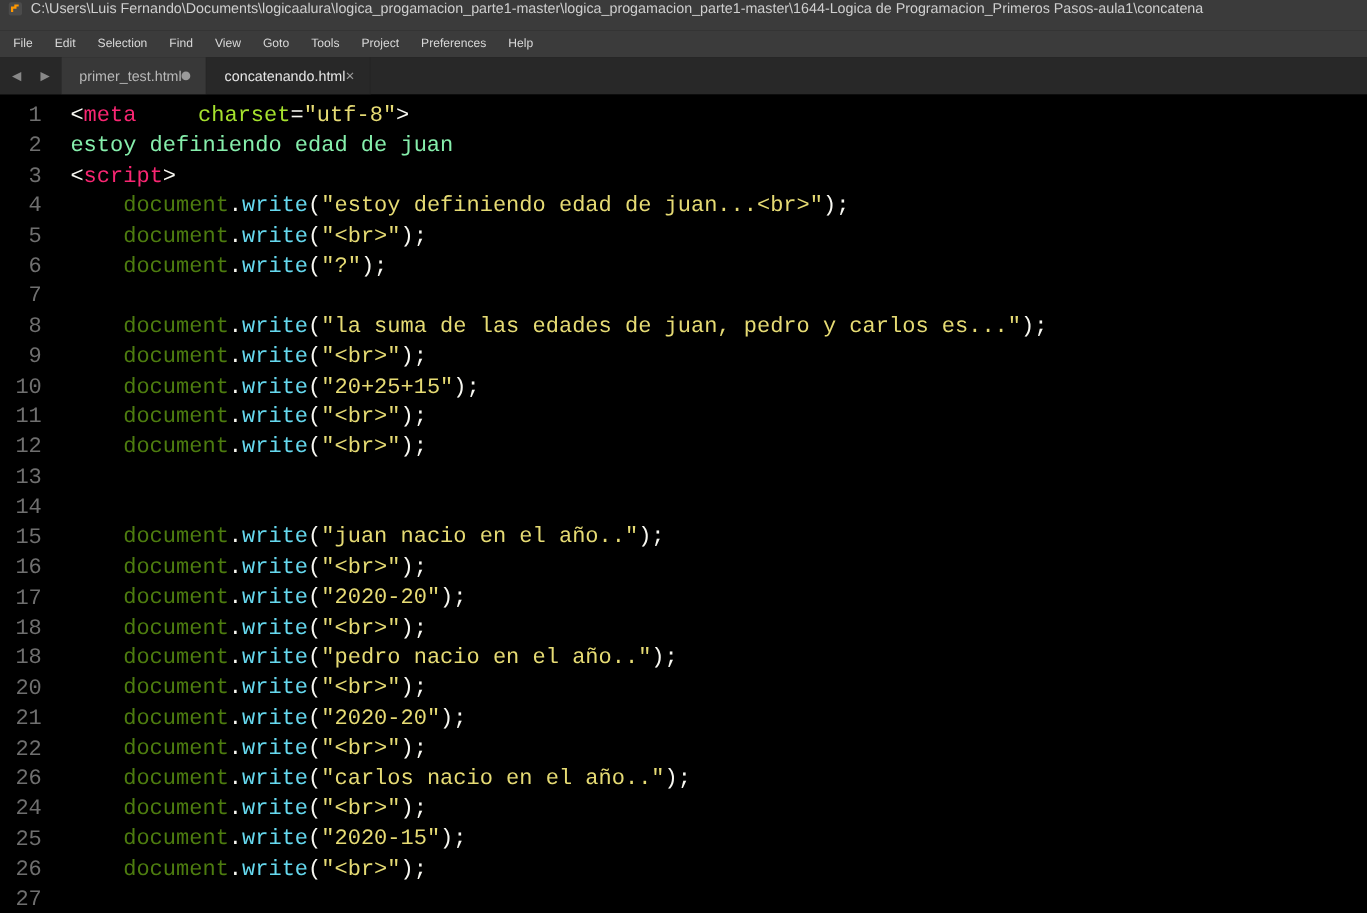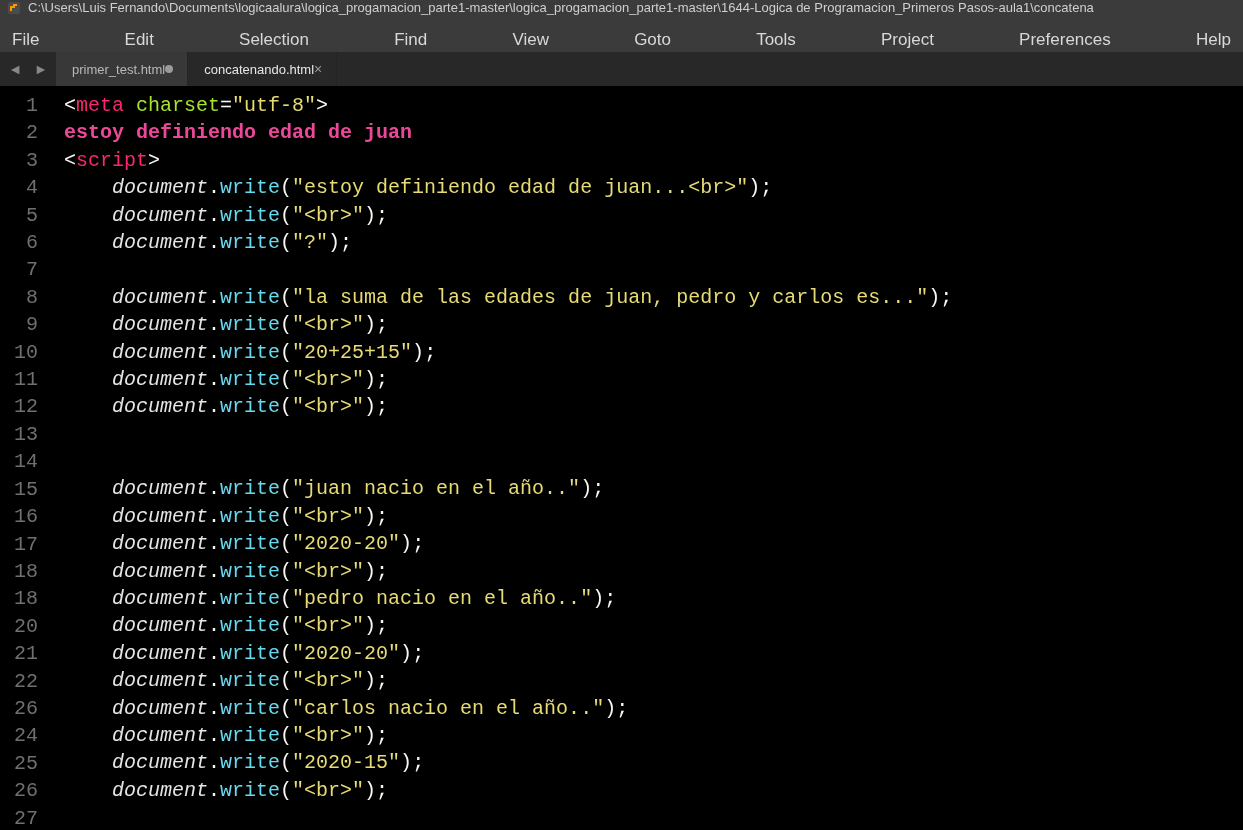--- a/index.html
+++ b/index.html
@@ -27,23 +27,22 @@
     margin-right: 6px;
     color: #ff9800;
     font-weight: bold;
   }
   .menu-bar {
     height: 24px;
     background: #3b3b3b;
     display: flex;
     align-items: center;
     padding: 0 2px;
-    font-size: 17px;
+    font-size: 11px;
     color: #d8d8d8;
-    justify-content: space-between;
   }
   .menu-item { padding: 2px 10px; cursor: pointer; }
   .tabs-row {
     height: 34px;
     background: #282828;
     display: flex;
     align-items: stretch;
   }
   .nav-arrows {
     width: 56px;
@@ -101,25 +100,25 @@
     font-size: 20px;
     line-height: 27.4px;
     color:#f8f8f2;
     white-space: pre;
     position: relative;
   }
   .code .line { height: 27.4px; }
   
   .punct { color:#f8f8f2; }
   .tag   { color:#f92672; }           
-  .attr  { color:#a6e22e; }           
+  .attr  { color:#a6e22e;margin-left:44px; }           
   .str   { color:#e6db74; }           
-  .obj   { color:#e5e5e5; font-style: italic; }            
+  .obj   { color:#4d7c0f; }            
   .method{ color:#66d9ef; }
-  .plain { color:#ec4899;font-weight:bold; }
+  .plain { color:#86efac; }
   .angle { color:#f8f8f2; }
   .dot   { color:#f8f8f2; }
   .semi  { color:#f8f8f2; }
 </style>
 </head>
 <body>
 
 <div class="title-bar">
   <span class="app-icon">
     <svg width="14" height="14" viewBox="0 0 14 14">

